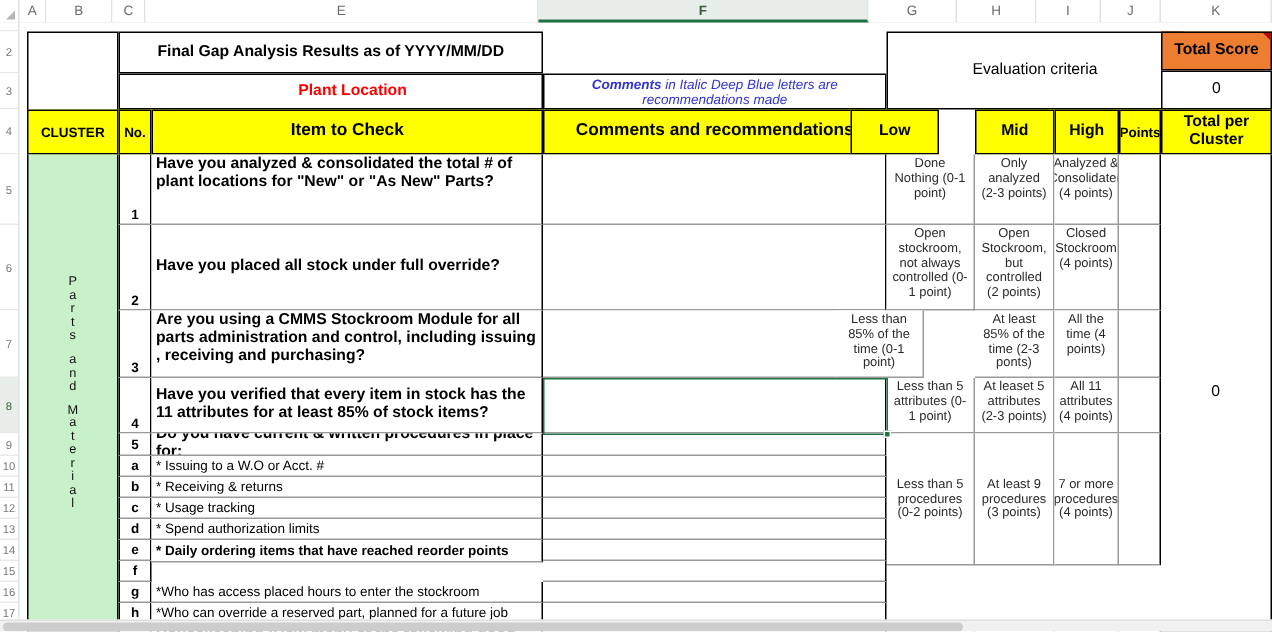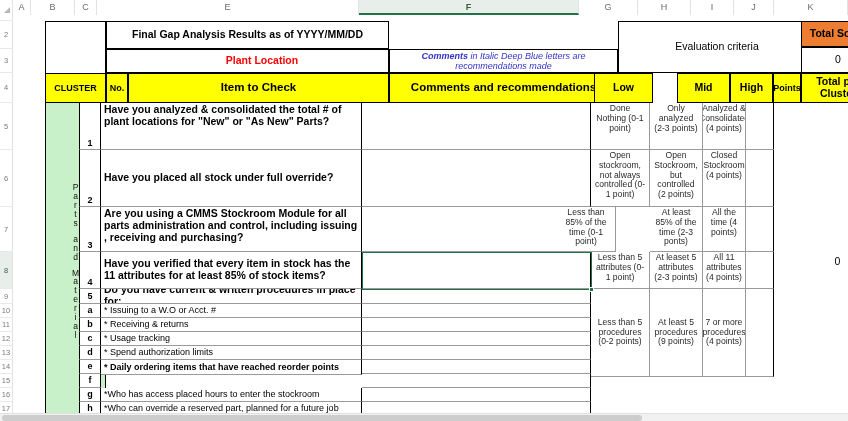--- a/index.html
+++ b/index.html
@@ -94,21 +94,21 @@
   }
   .cell {
     position: absolute;
     overflow: hidden;
     background: #ffffff;
     display: flex;
     padding: 1px 3px;
     line-height: 1.14;
   }
   .bt { border-top: 1px solid #000; }
-  .bb { border-bottom: 1px solid #000; margin-left: 27px; }
+  .bb { border-bottom: 1px solid #000; }
   .bl { border-left: 1px solid #000; }
   .br { border-right: 1px solid #000; }
   .gb { border-bottom: 1px solid #9a9a9a; }
   .gr { border-right: 1px solid #9a9a9a; }
 
   .ctr  { justify-content: center; text-align: center; }
   .mid  { align-items: center; }
   .top  { align-items: flex-start; }
   .bot  { align-items: flex-end; }
   .lft  { justify-content: flex-start; text-align: left; }
@@ -309,21 +309,21 @@
     <div class="cell gr gb ctr top crit" style="left:578px; top:237px; width:59px; height:37px;">Less than 5 attributes   (0-1 point)</div>
     <div class="cell gr gb ctr top crit" style="left:637px; top:237px; width:53px; height:37px;">At leaset 5 attributes      (2-3 points)</div>
     <div class="cell gr gb ctr top crit" style="left:690px; top:237px; width:43px; height:37px;">All 11 attributes (4 points)</div>
     <div class="cell br gb ctr mid sm" style="left:733px; top:237px; width:28px; height:37px;"></div>
 
     <div class="cell bl br gb ctr mid bold sm" style="left:66px; top:274px; width:22px; height:15px;">5</div>
     <div class="cell br gb lft mid bold md" style="left:88px; top:274px; width:261px; height:15px;">Do you have current &amp; written procedures in place for:</div>
     <div class="cell br gb lft mid sm" style="left:349px; top:274px; width:229px; height:15px;"></div>
 
     <div class="cell gr gb ctr mid crit" style="left:578px; top:274px; width:59px; height:88px;">Less than 5 procedures (0-2 points)</div>
-    <div class="cell gr gb ctr mid crit" style="left:637px; top:274px; width:53px; height:88px;">At least 5 procedures (9 points)</div>
+    <div class="cell gr gb ctr mid crit" style="left:637px; top:274px; width:53px; height:88px;">At least 9 procedures (3 points)</div>
     <div class="cell gr gb ctr mid crit" style="left:690px; top:274px; width:43px; height:88px;">7 or more procedures (4 points)</div>
     <div class="cell br gb ctr mid sm" style="left:733px; top:274px; width:28px; height:88px;"></div>
 
     <div class="cell bl br gb ctr mid bold sm" style="left:66px; top:289px; width:22px; height:14px;">a</div>
     <div class="cell br gb lft mid sm" style="left:88px; top:289px; width:261px; height:14px;">* Issuing to a W.O or Acct. #</div>
     <div class="cell br gb lft mid sm" style="left:349px; top:289px; width:229px; height:14px;"></div>
 
     <div class="cell bl br gb ctr mid bold sm" style="left:66px; top:303px; width:22px; height:14px;">b</div>
     <div class="cell br gb lft mid sm" style="left:88px; top:303px; width:261px; height:14px;">* Receiving &amp; returns</div>
     <div class="cell br gb lft mid sm" style="left:349px; top:303px; width:229px; height:14px;"></div>

